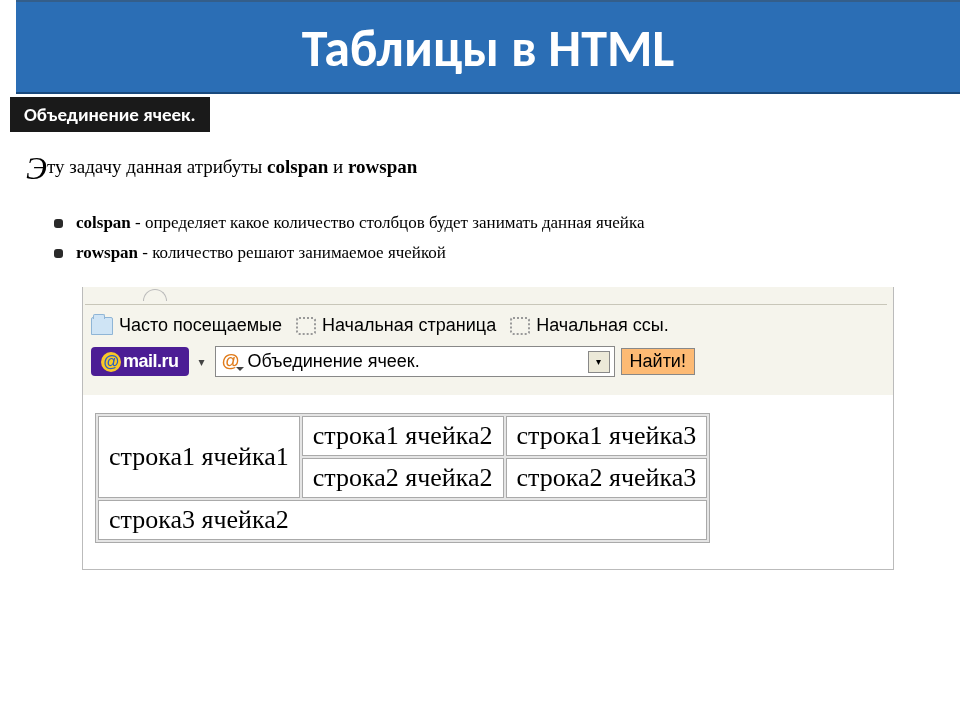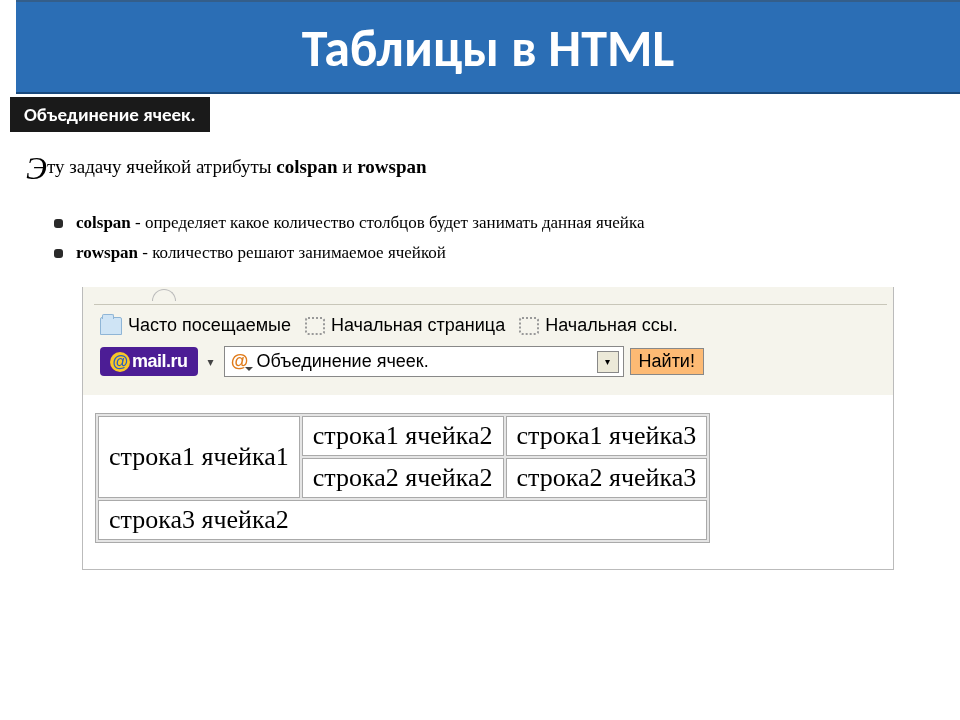--- a/index.html
+++ b/index.html
@@ -42,21 +42,21 @@
     .bullets b { font-family: 'Times New Roman', serif; }
     
     .browser-box {
       margin: 0 40px 0 56px;
       background: #f5f4ec;
       border: 1px solid #bbb;
       border-top: none;
       position: relative;
     }
     .browser-top {
-      padding: 4px 6px 8px 11px;
+      padding: 4px 6px 8px 2px;
     }
     .browser-tab-decoration {
       height: 14px;
       border-bottom: 1px solid #c8c6b9;
       margin-bottom: 8px;
       position: relative;
     }
     .browser-tab-decoration .circle {
       position: absolute;
       left: 58px;
@@ -93,21 +93,21 @@
 </head>
 <body>
 
 
 
 <div class="header">Таблицы в HTML</div>
 <div class="subheader">Объединение ячеек.</div>
 
 <div class="content">
   <p class="intro">
-    <span class="dropcap">Э</span><span>ту задачу ячейкой атрибуты </span><b>colspan</b><span> и </span><b>rowspan</b>
+    <span class="dropcap">Э</span><span>ту задачу данная атрибуты </span><b>colspan</b><span> и </span><b>rowspan</b>
   </p>
 
   <ul class="bullets">
     <li><b>colspan</b><span> - определяет какое количество столбцов будет занимать данная ячейка</span></li>
     <li><b>rowspan</b><span> - количество решают занимаемое ячейкой</span></li>
   </ul>
 
   <div class="browser-box">
     <div class="browser-top">
       <div class="browser-tab-decoration">

